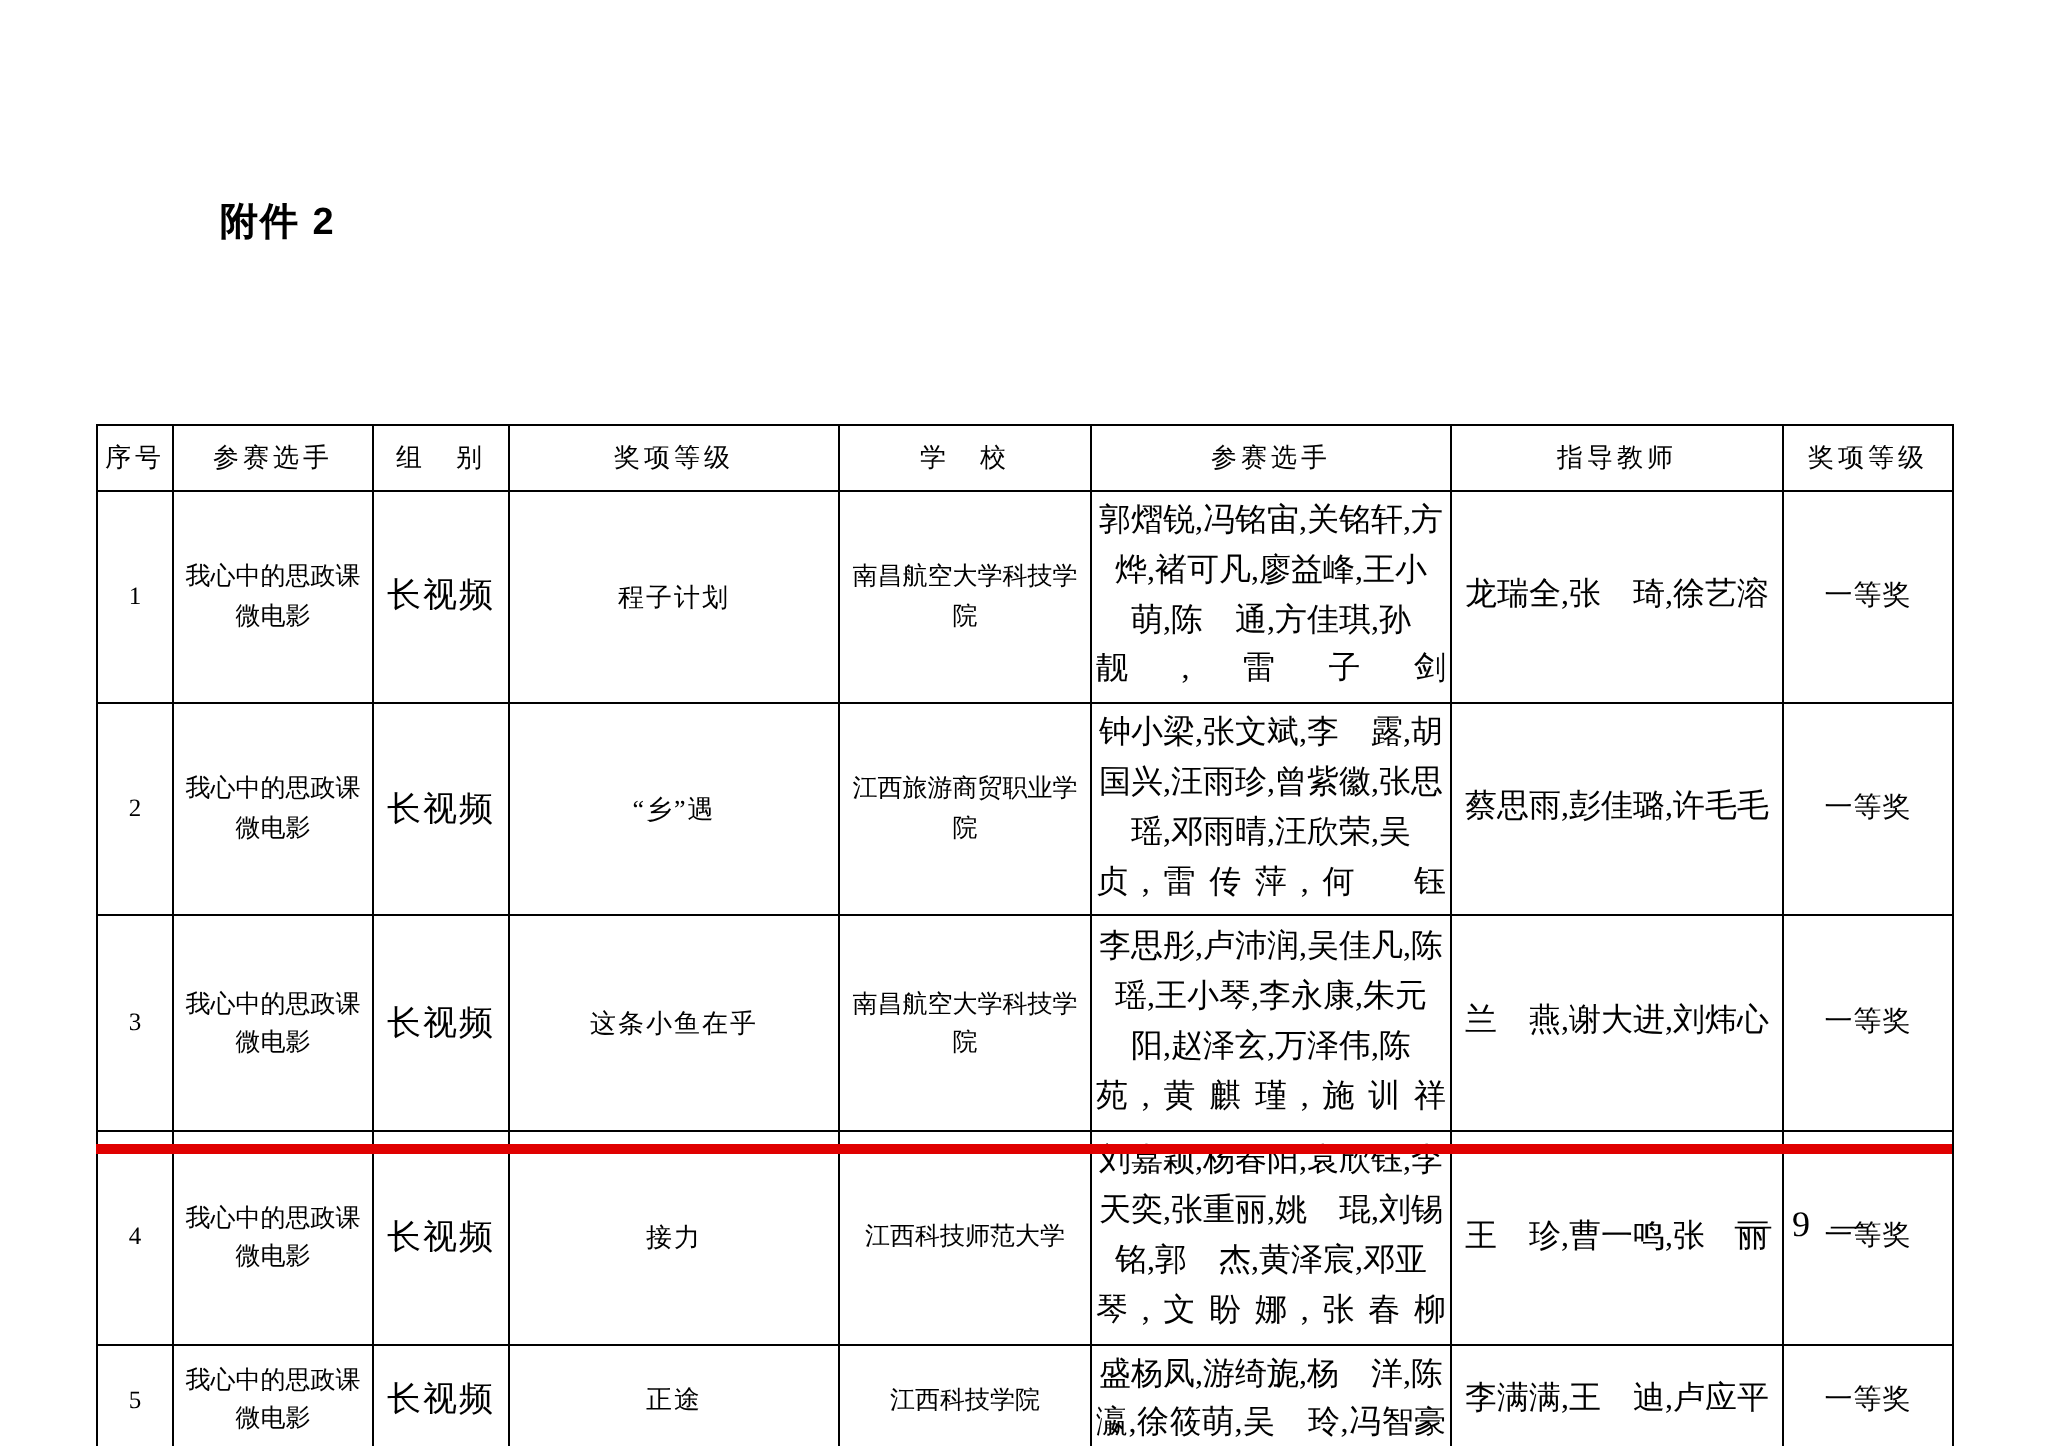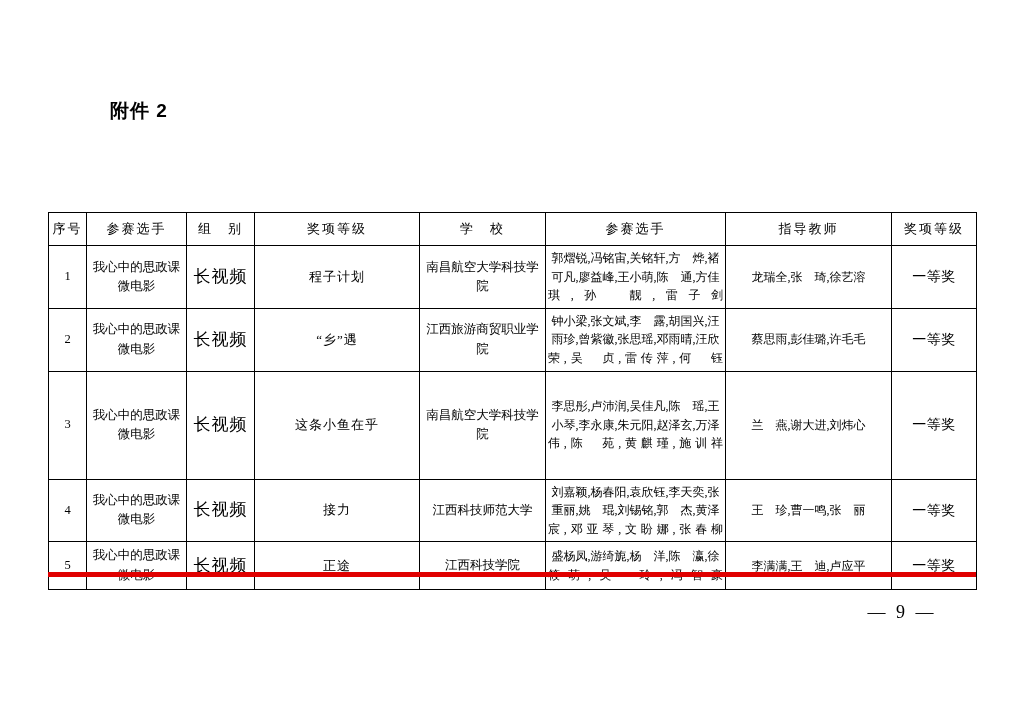--- a/index.html
+++ b/index.html
@@ -74,21 +74,21 @@
   .col-school { width: 126px; }
   .col-players { width: 180px; }
   .col-teachers { width: 166px; }
   .col-award { width: 85px; }
 
   td.cell-players, td.cell-teachers {
     text-align: justify;
     text-align-last: justify;
     padding-left: 7px;
     padding-right: 7px;
-    font-size: 12px;
+    font-size: 16px;
     line-height: 1.6;
     margin-left: 40px;
   }
   td.cell-teachers {
     text-align: center;
     text-align-last: center;
   }
   td.cell-type, td.cell-school {
     font-size: 12.5px;
     line-height: 1.6;

